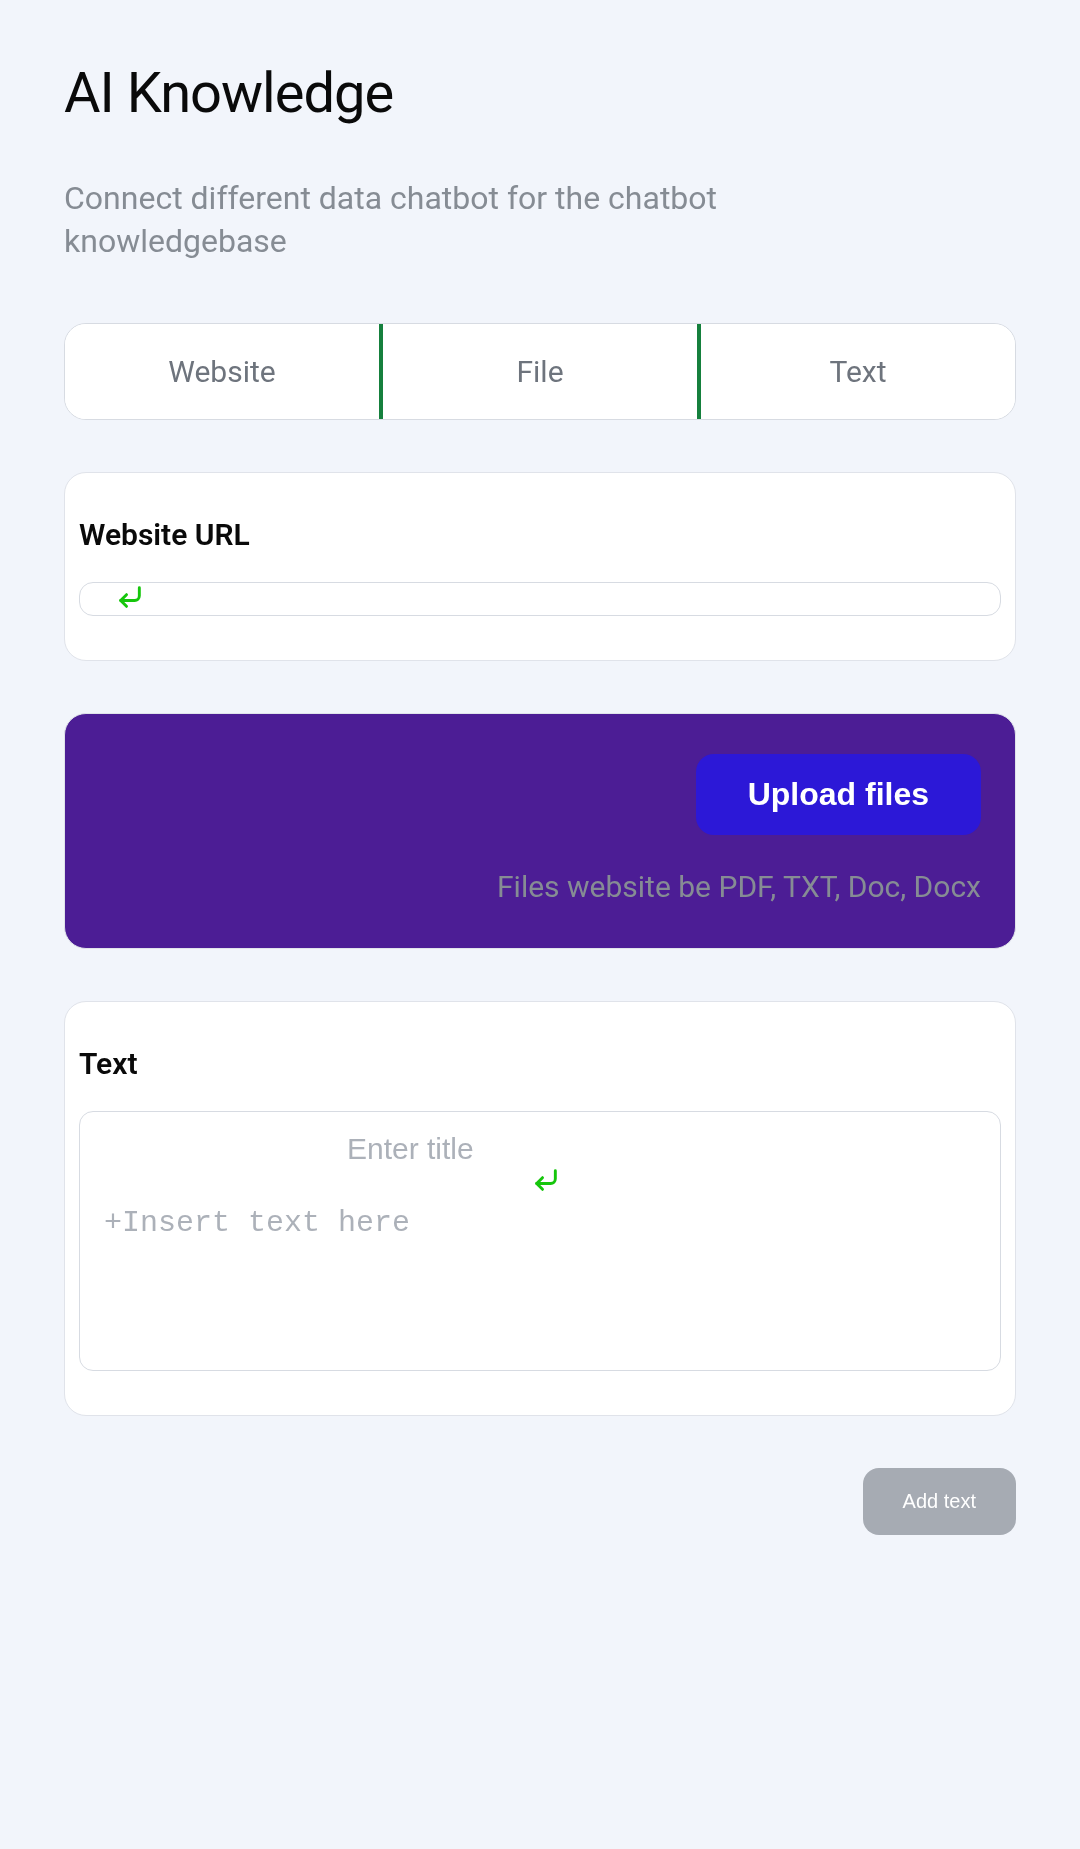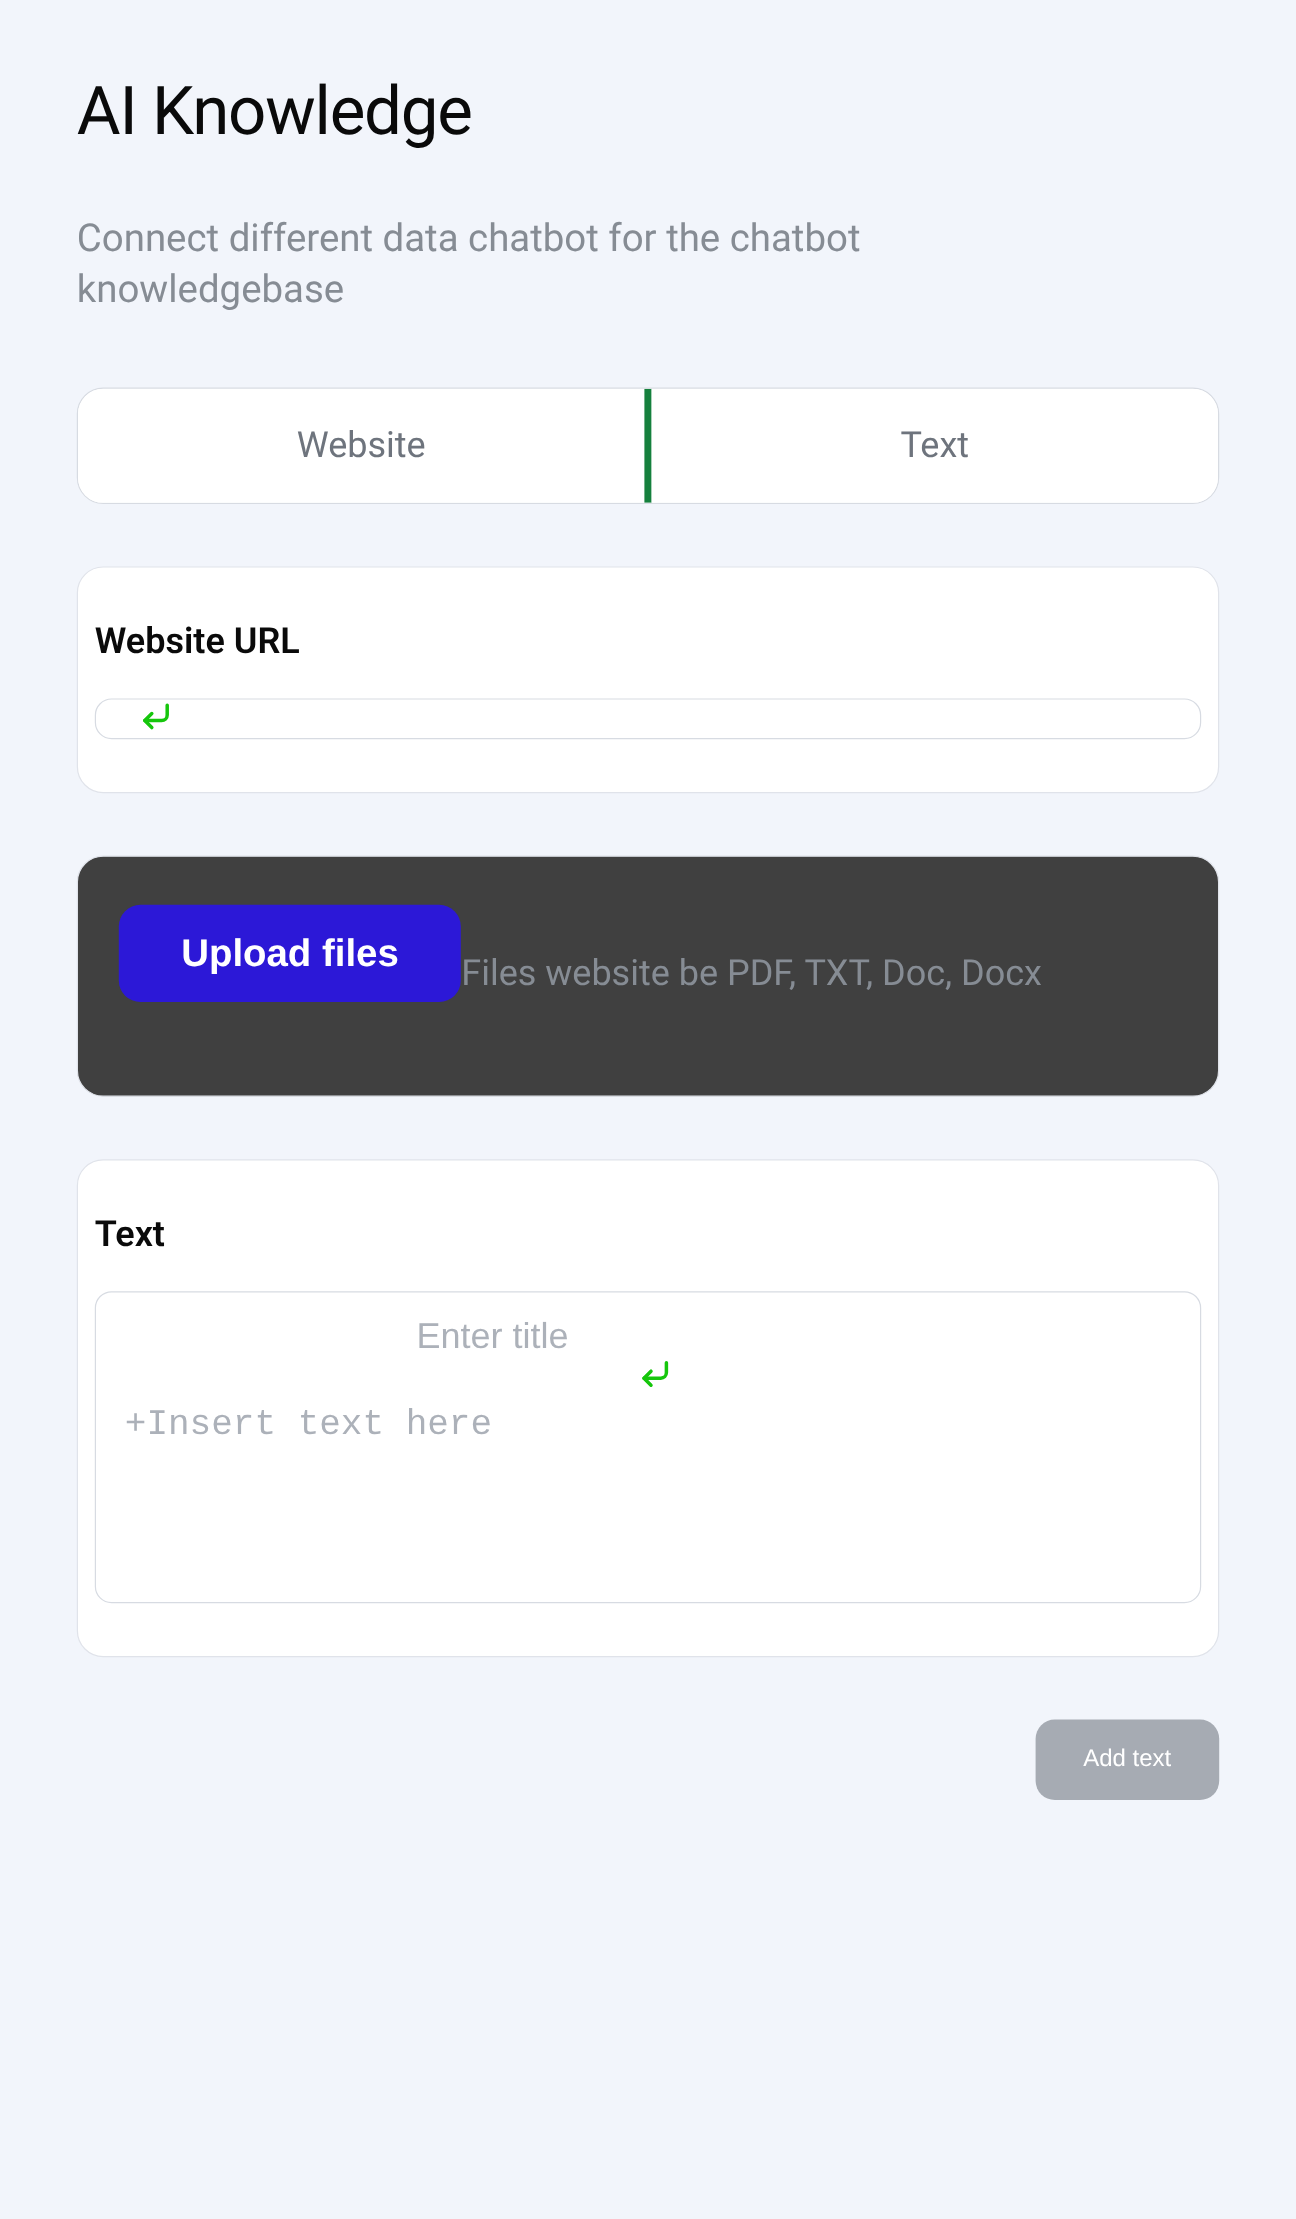--- a/index.html
+++ b/index.html
@@ -39,21 +39,21 @@
     .tab {
       flex: 1;
       text-align: center;
       font-size: 30px;
       color: #6e747d;
       padding: 30px 0;
       background: #fff;
       cursor: pointer;
     }
     .tab:not(:last-child) {
-      border-right: 6px solid #15803d;
+      border-right: 4px solid #15803d;
       text-align: center;
     }
     .card {
       background: #fff;
       border: 1px solid #e0e3ea;
       border-radius: 22px;
       padding: 44px 14px;
       margin-bottom: 52px;
     }
     .card-title {
@@ -82,28 +82,28 @@
     }
     .input-field::placeholder {
       color: #acb1b9;
     }
     .enter-icon {
       color: #16c60c;
       flex-shrink: 0;
       margin-left: 12px;
     }
     .upload-card {
-      background: #404040;
+      background: #4c1d95;
       border: 1px solid #e0e3ea;
       border-radius: 22px;
       padding: 40px 34px 44px;
       margin-bottom: 52px;
       display: flex;
-      flex-direction: row;
-      align-items: center;
+      flex-direction: column;
+      align-items: flex-end;
     }
     .upload-btn {
       background: #2c18d7;
       color: #fff;
       border: none;
       border-radius: 18px;
       font-size: 32px;
       font-weight: 600;
       padding: 22px 52px;
       cursor: pointer;
@@ -170,20 +170,21 @@
   </style>
 </head>
 <body>
 
 <h1 class="page-title">AI Knowledge</h1>
 
 <p class="page-subtitle">Connect different data chatbot for the chatbot knowledgebase</p>
 
 <div class="tabs">
   <div class="tab">Website</div>
+  <div class="tab">File</div>
   <div class="tab">Text</div>
 </div>
 
 <div class="card">
   <div class="card-title">Website URL</div>
   <div class="input-wrap">
     <span class="enter-icon">
       <svg width="28" height="28" viewBox="0 0 24 24" fill="none" stroke="currentColor" stroke-width="2.5" stroke-linecap="round" stroke-linejoin="round">
         <polyline points="9 10 4 15 9 20"></polyline>
         <path d="M20 4v7a4 4 0 0 1-4 4H4"></path>

